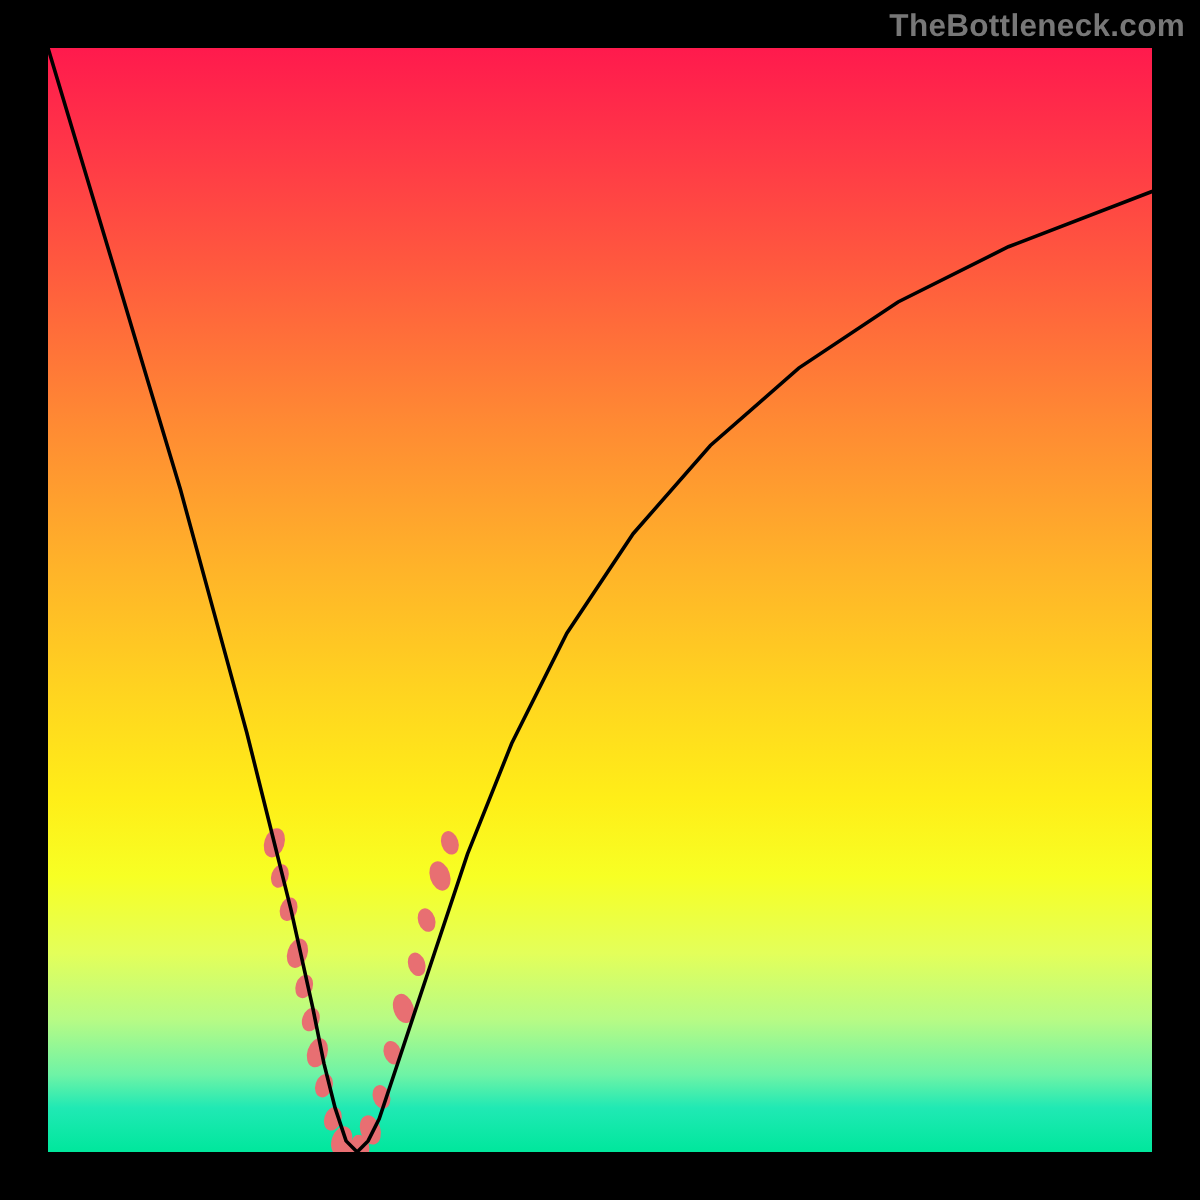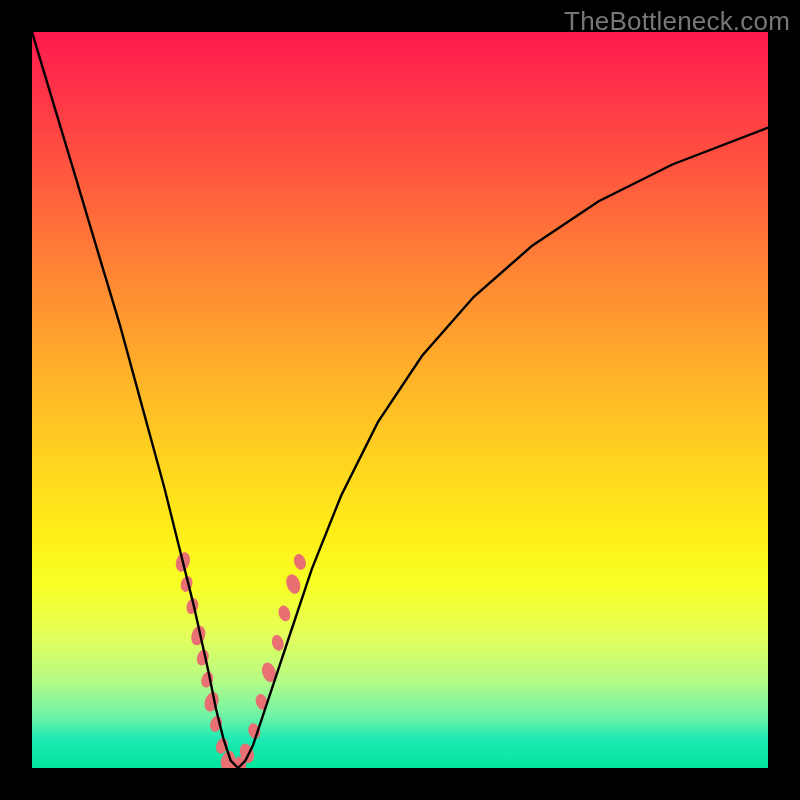--- a/index.html
+++ b/index.html
@@ -39,23 +39,23 @@
       #6ef3a6 93%,
       #20e9b4 96%,
       #00e79c 100%
     );
   }
   .watermark {
     position: absolute;
     top: 6px;
     right: 10px;
     color: #777;
-    font-size: 26px;
+    font-size: 21px;
     letter-spacing: 0.2px;
-    font-weight: 400;
+    font-weight: 700;
     user-select: none;
   }
   svg.curve {
     position: absolute;
     top: 0; left: 0;
     width: 736px;
     height: 736px;
   }
   .curve path {
     fill: none;

